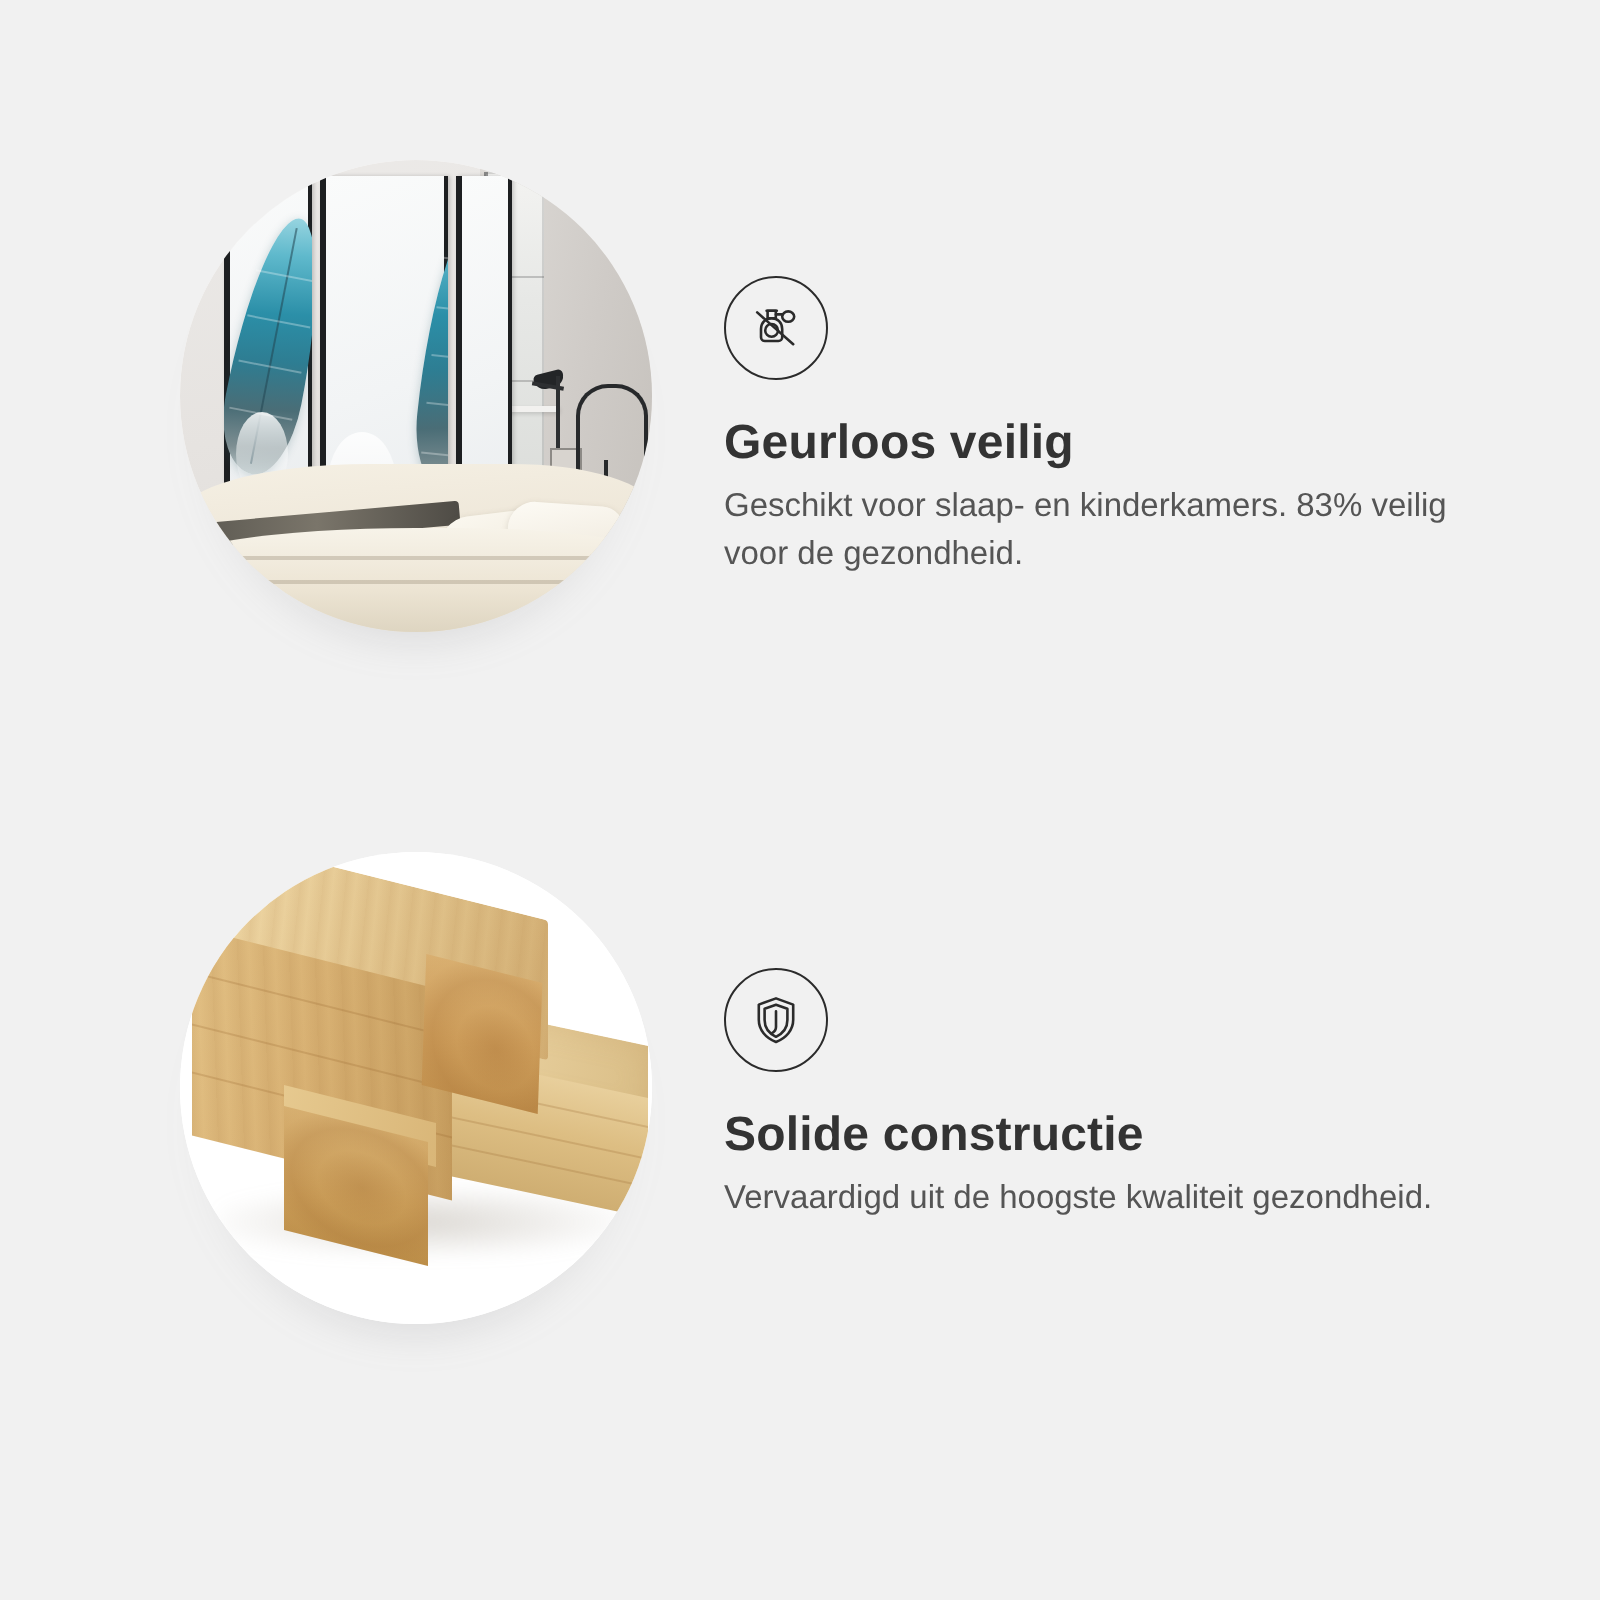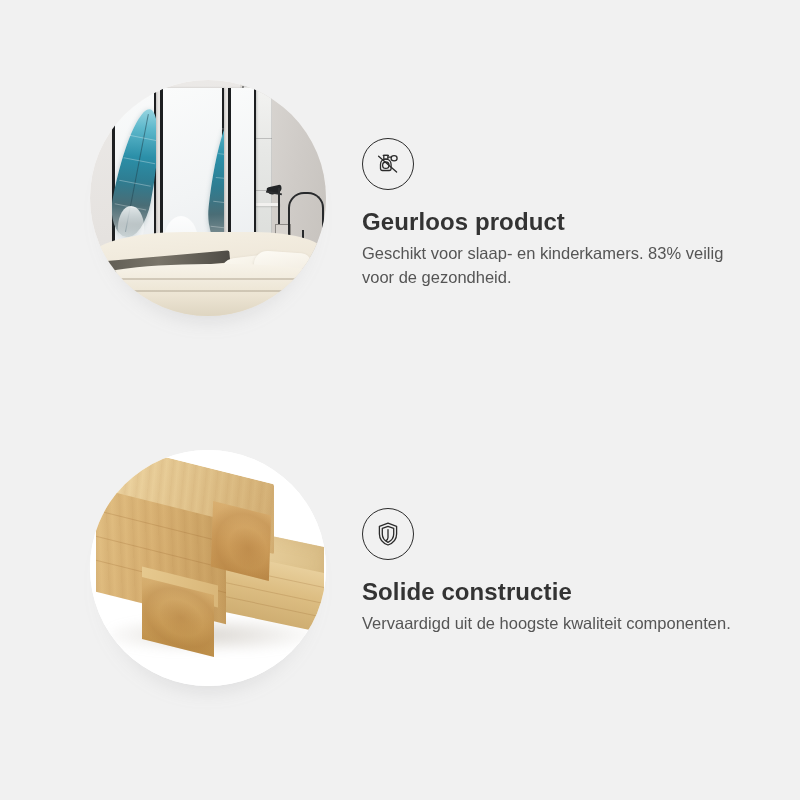--- a/index.html
+++ b/index.html
@@ -25,21 +25,21 @@
 
   
   .feature-row {
     position: absolute;
     left: 0;
     width: 800px;
     height: 340px;
     display: block;
   }
   #feature-row-0 { top: 60px; }
-  #feature-row-1 { top: 430px; }
+  #feature-row-1 { top: 406px; }
 
   
   .media-wrap {
     position: absolute;
     left: 90px;
     top: 20px;
     width: 236px;
     height: 236px;
   }
   .media-shadow {
@@ -481,21 +481,21 @@
 
           <path d="M16 9.2h3.4"></path>
 
           <ellipse cx="22.1" cy="10.3" rx="3" ry="2.6"></ellipse>
 
           <circle cx="13.8" cy="17.2" r="3.2"></circle>
 
           <path d="M6.6 8.2 L24.6 24.1"></path>
         </svg>
       </div>
-      <h2 class="feature-title">Geurloos product</h2>
+      <h2 class="feature-title">Geurloos veilig</h2>
       <p class="feature-desc">Geschikt voor slaap- en kinderkamers. 83% veilig voor de gezondheid.</p>
     </div>
 
   </section>
 
   <section class="feature-row" id="feature-row-1">
 
     <div class="media-wrap">
       <div class="media-shadow"></div>
       <div class="media-circle">
@@ -527,18 +527,18 @@
 
     <div class="text-col">
       <div class="icon-badge">
         <svg width="30" height="30" viewBox="0 0 30 30" fill="none" stroke="#2b2b2b" stroke-width="1.3" stroke-linecap="round" stroke-linejoin="round">
           <path d="M15 4.2 6.4 7.3v7.6c0 5.1 3.5 9.1 8.6 11.1 5.1-2 8.6-6 8.6-11.1V7.3z"></path>
           <path d="M15 7.4 9.3 9.4v5.6c0 3.8 2.4 6.8 5.7 8.4 3.3-1.6 5.7-4.6 5.7-8.4V9.4z"></path>
           <path d="M15 10.6v7.9c0 1.4-.8 2.4-2 3.1"></path>
         </svg>
       </div>
       <h2 class="feature-title">Solide constructie</h2>
-      <p class="feature-desc">Vervaardigd uit de hoogste kwaliteit componenten.</p>
+      <p class="feature-desc">Vervaardigd uit de hoogste kwaliteit gezondheid.</p>
     </div>
 
   </section>
 
 </div>
 
 </body></html>

